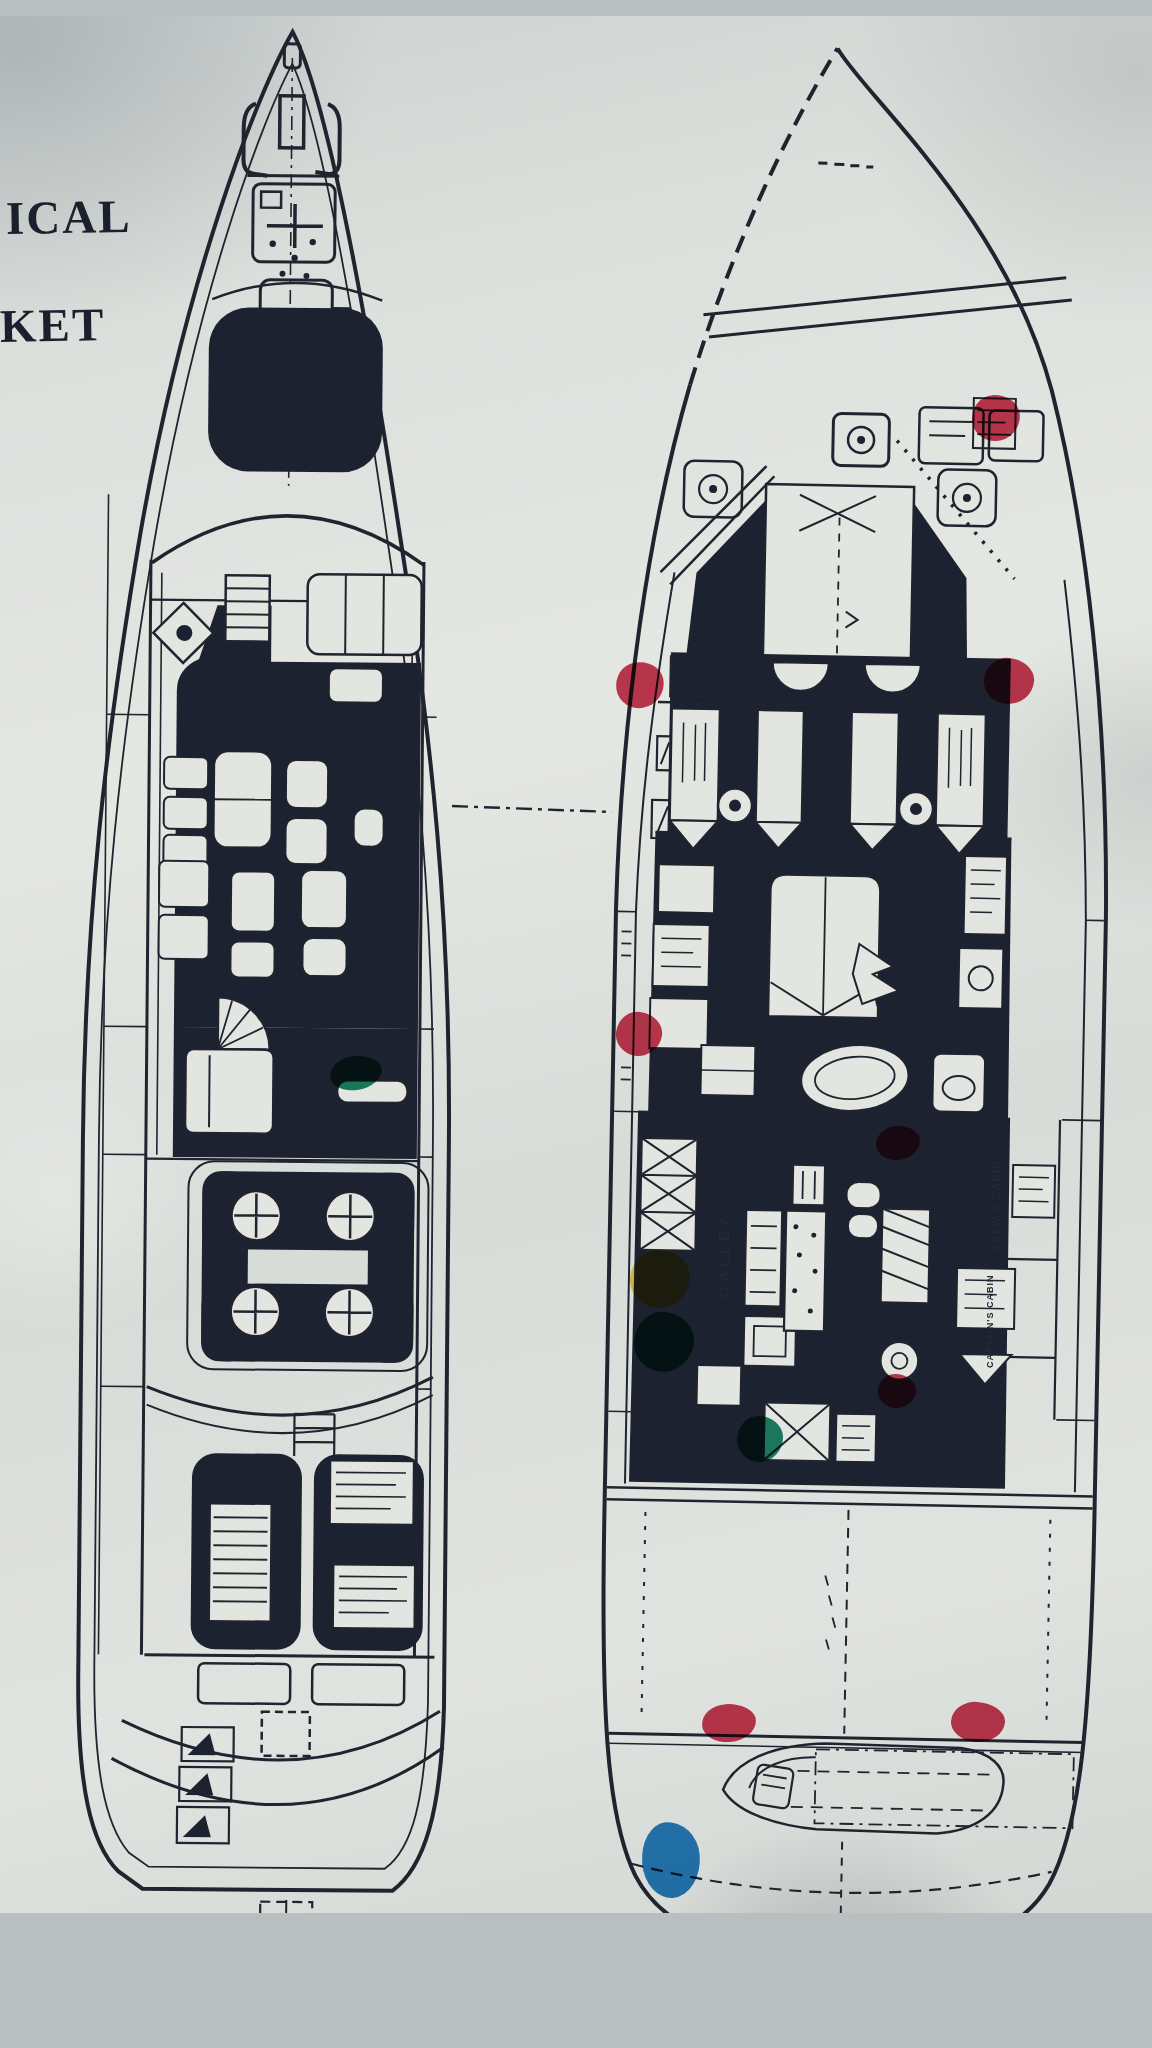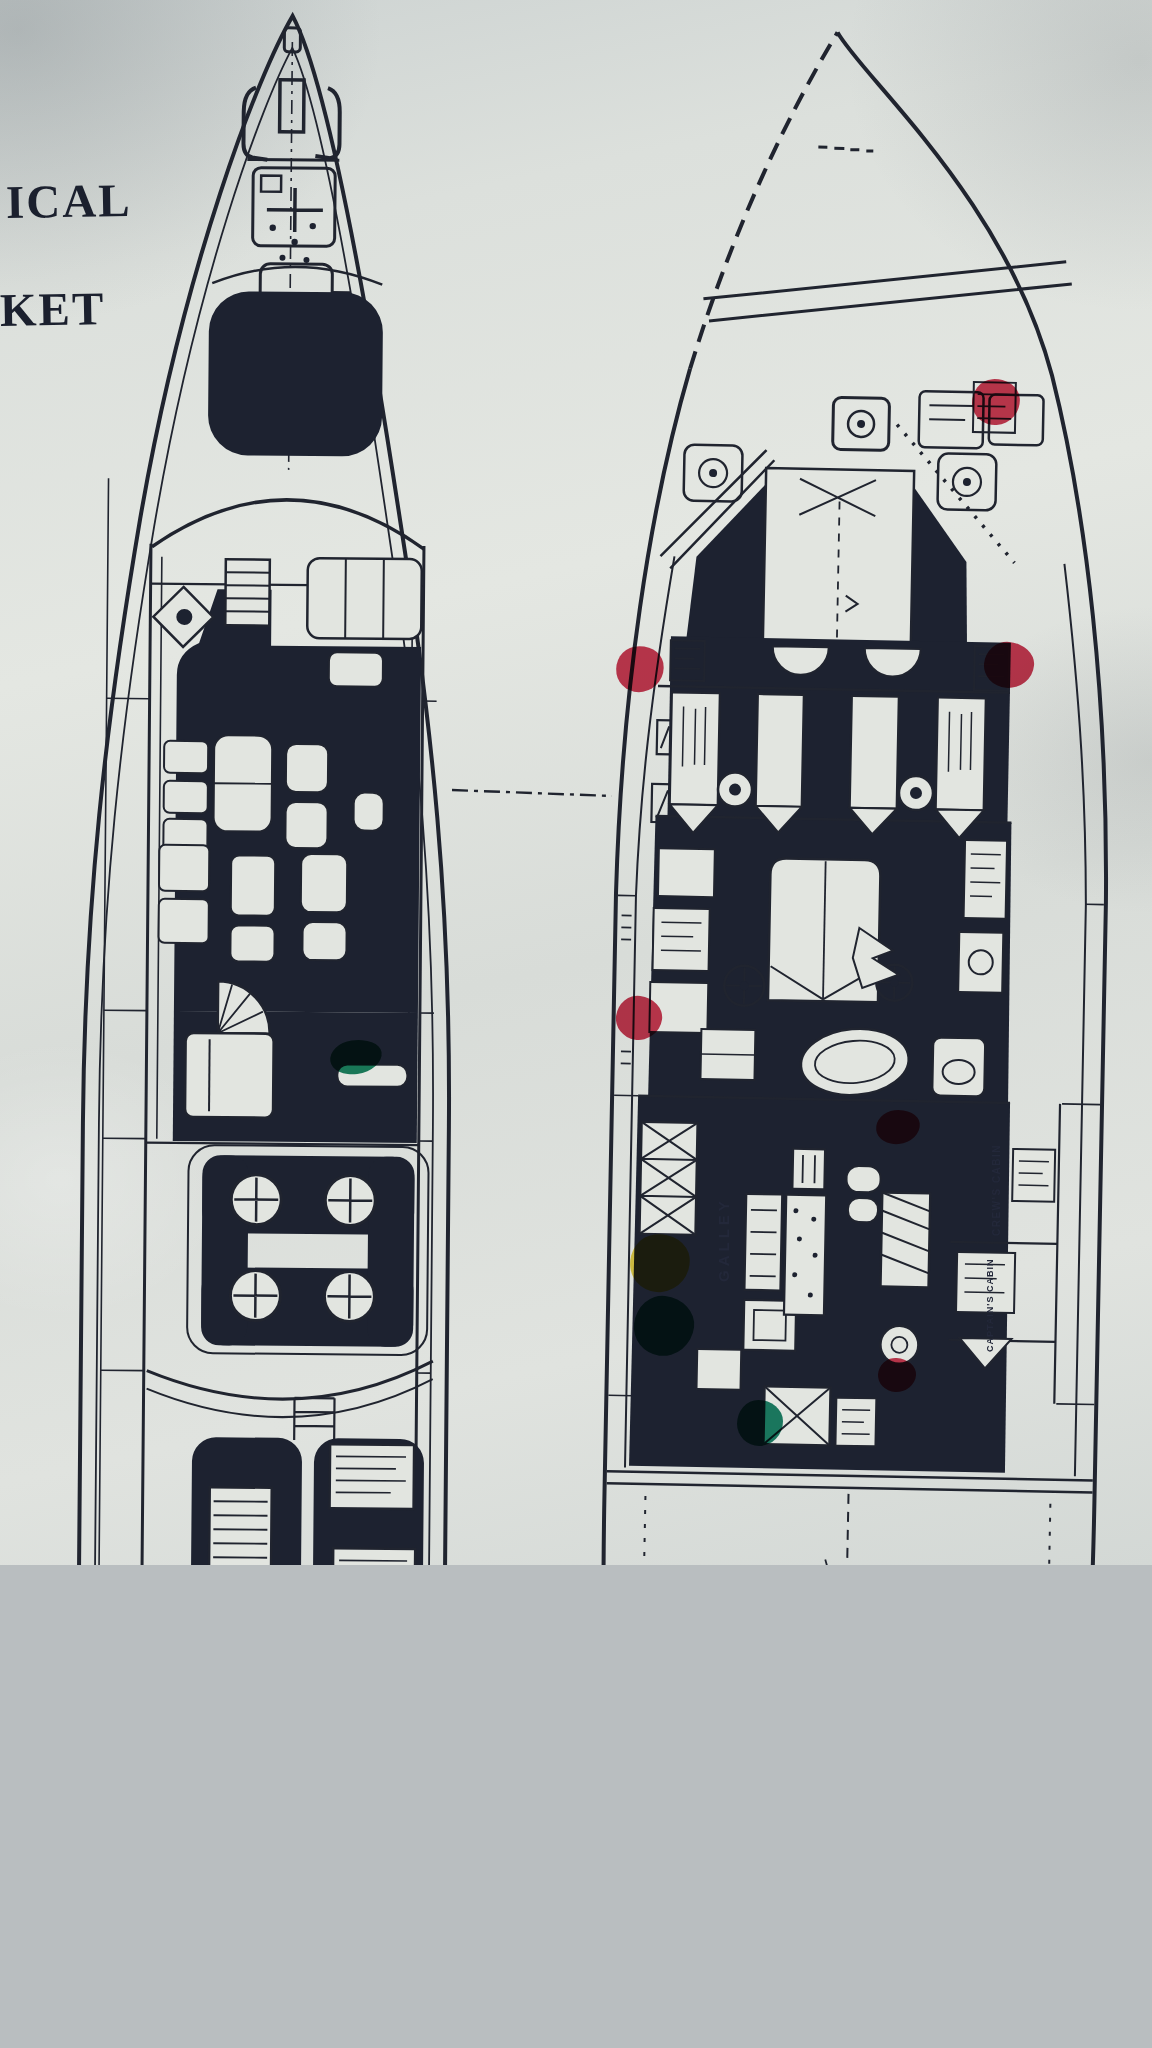--- a/index.html
+++ b/index.html
@@ -1,17 +1,17 @@
 <!DOCTYPE html>
 <html><head>
 <meta charset="utf-8">
 <style>
   html,body{margin:0;padding:0;background:#b9bec0;}
   .photo{
-    position:relative;width:1152px;height:1565px;margin:0 auto;overflow:hidden;
+    position:relative;width:1152px;height:1897px;margin:16px auto;overflow:hidden;
     background:
       radial-gradient(520px 420px at 18px 30px, rgba(104,112,118,.30), rgba(104,112,118,0) 70%),
       radial-gradient(420px 360px at 1140px 60px, rgba(110,118,124,.22), rgba(110,118,124,0) 70%),
       radial-gradient(300px 220px at 1150px 760px, rgba(120,126,130,.18), rgba(120,126,130,0) 70%),
       radial-gradient(260px 200px at 840px 1950px, rgba(96,102,106,.30), rgba(96,102,106,0) 72%),
       radial-gradient(180px 140px at 660px 2030px, rgba(96,102,106,.26), rgba(96,102,106,0) 72%),
       radial-gradient(240px 200px at 60px 1180px, rgba(255,255,255,.25), rgba(255,255,255,0) 70%),
       linear-gradient(168deg,#ccd2d1 0%,#dce0dc 16%,#e4e7e2 38%,#d8dcd8 60%,#e0e3df 82%,#d3d8d5 100%);
   }
   svg.plan{position:absolute;left:0;top:0;}

